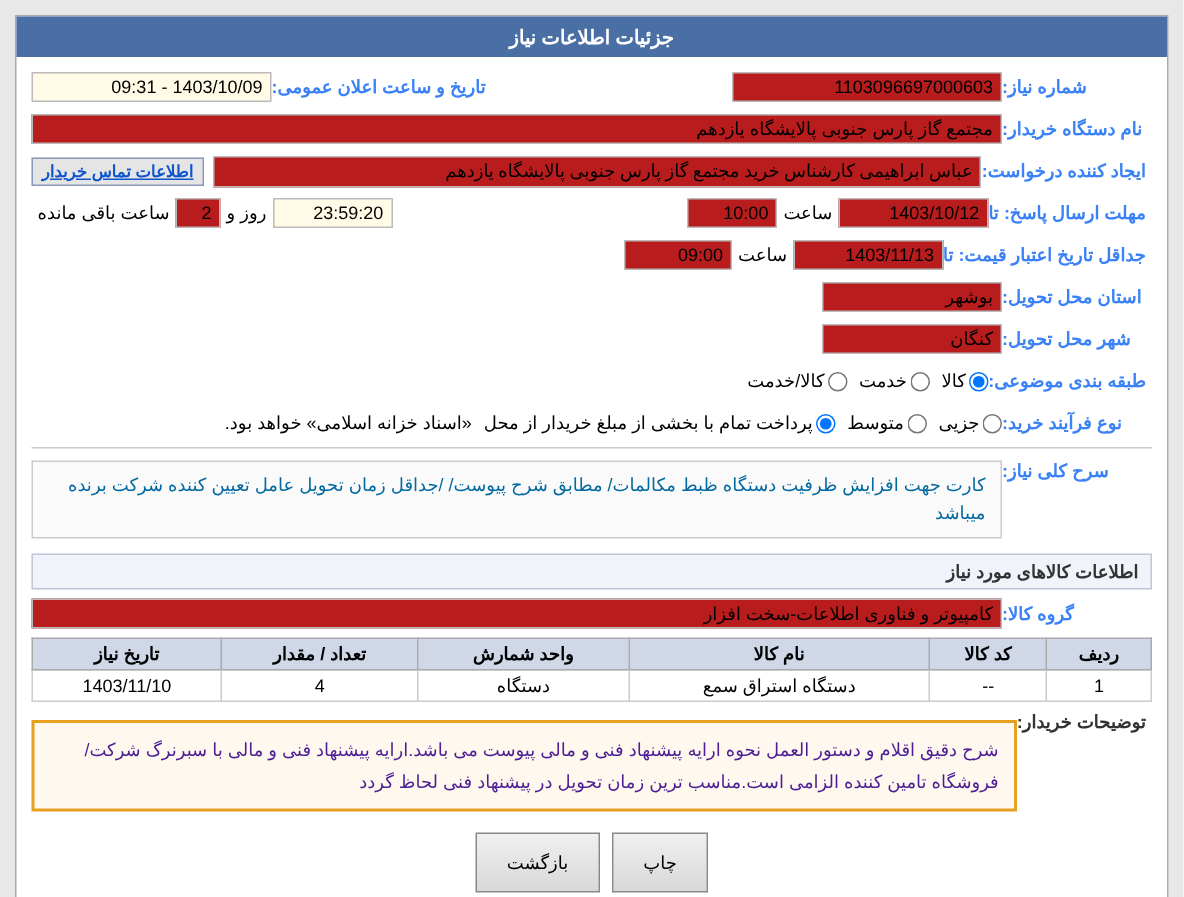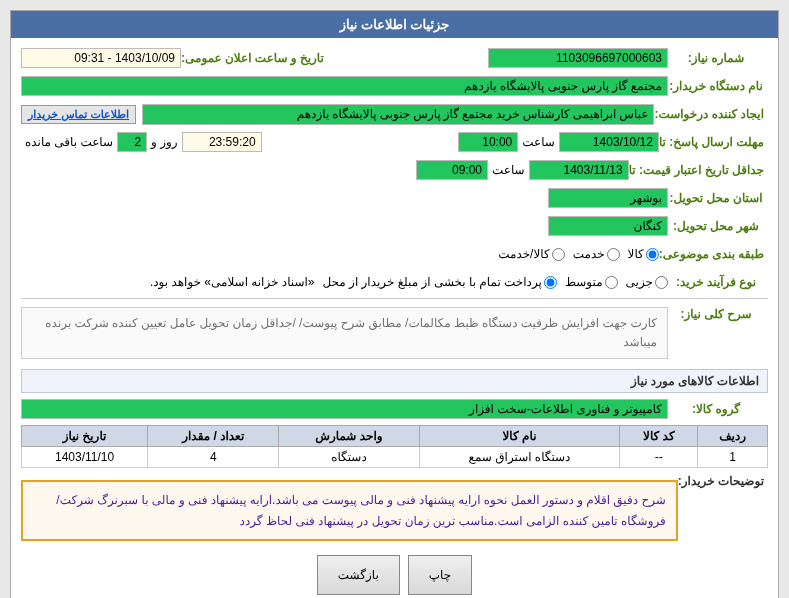--- a/index.html
+++ b/index.html
@@ -30,30 +30,30 @@
     .content {
       padding: 8px 10px;
     }
     .row {
       display: flex;
       align-items: center;
       margin-bottom: 4px;
       min-height: 24px;
     }
     .label {
-      color: #4d7c0f;
+      color: #3b82f6;
       font-weight: bold;
       white-space: nowrap;
       padding-right: 4px;
       min-width: 100px;
-      text-align: center;
+      text-align: left;
     }
     .field-box {
       border: 1px solid #bbb;
-      background: #22c55e;
+      background: #b91c1c;
       padding: 2px 5px;
       min-height: 20px;
       display: inline-flex;
       align-items: center;
     }
     .field-blue-label {
       background: #e5e5e5;
       border: 1px solid #89b;
       padding: 2px 6px;
       font-weight: bold;
@@ -72,21 +72,21 @@
       padding: 4px 8px;
       font-weight: bold;
       color: #333;
       margin: 6px 0 4px 0;
       text-align: right;
     }
     .note-box {
       border: 1px solid #ccc;
       padding: 6px 10px;
       background: #fafafa;
-      color: #737373;
+      color: #0369a1;
       font-size: 12px;
       line-height: 1.6;
       margin: 4px 0;
     }
     .table-section { margin-top: 4px; }
     table {
       width: 100%;
       border-collapse: collapse;
       font-size: 12px;
     }

